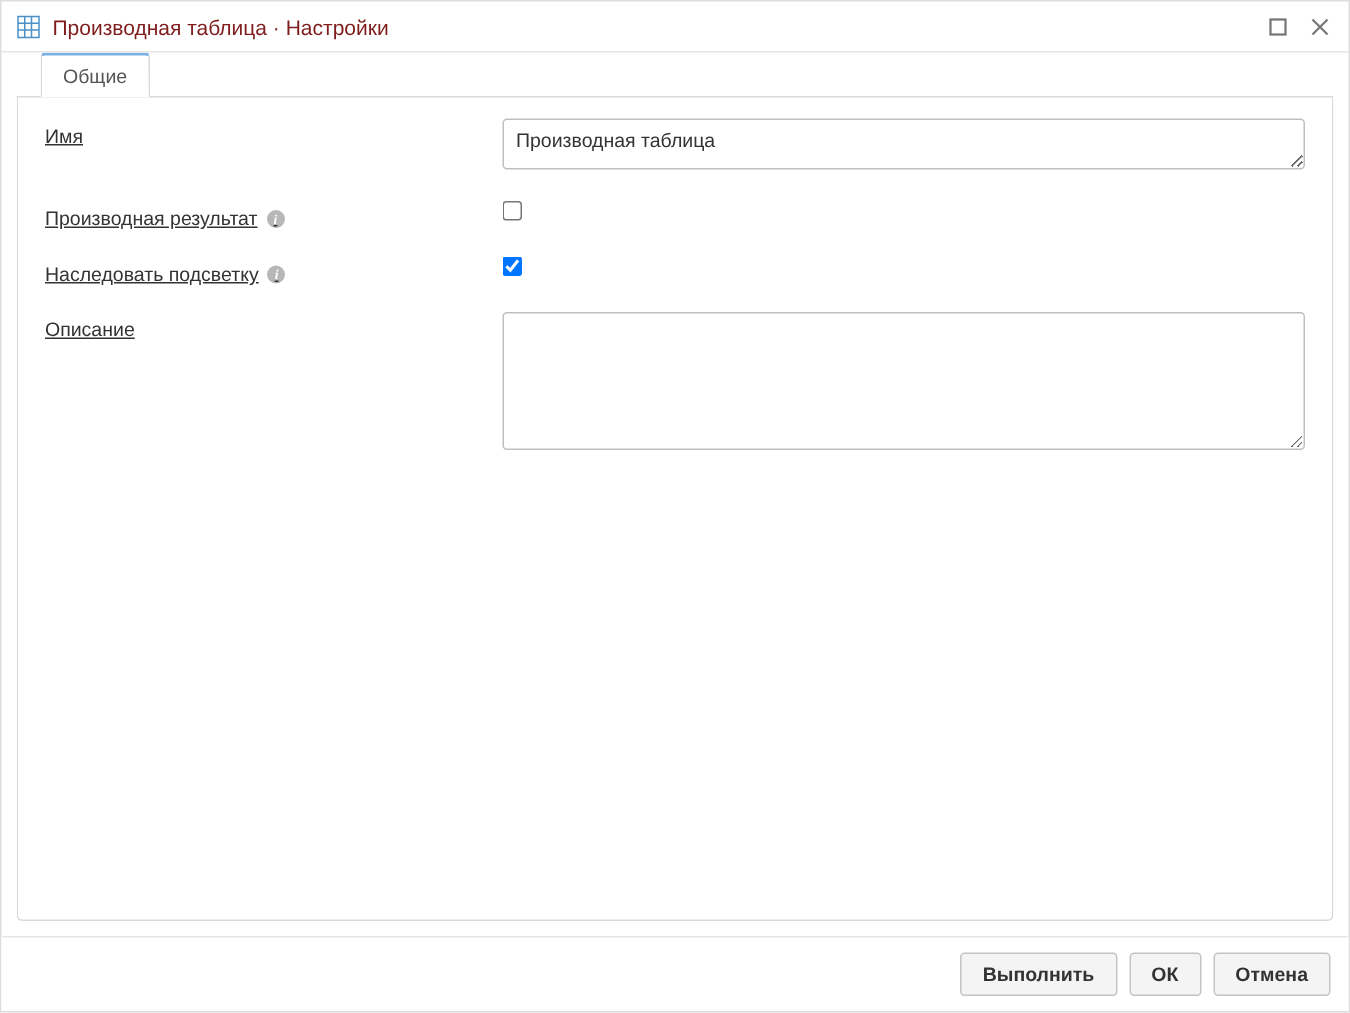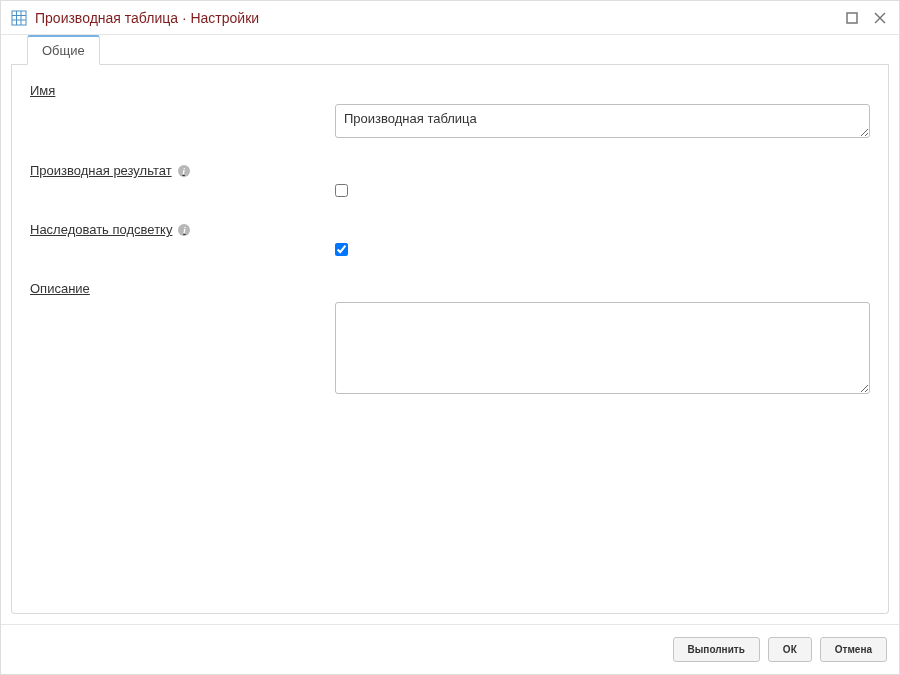--- a/index.html
+++ b/index.html
@@ -89,21 +89,20 @@
     min-width: 305px;
     display: flex; align-items: center;
     gap: 6px;
     color: #333;
     font-size: 13px;
     padding-top: 4px;
     text-decoration: underline;
   }
   .form-row .input-col {
     flex: 1;
-    margin-top: 25px;
   }
   textarea {
     width: 100%;
     border: 1px solid #bfbfbf;
     border-radius: 3px;
     padding: 6px 8px;
     font-family: inherit;
     font-size: 13px;
     color: #333;
     resize: both;
@@ -134,21 +133,21 @@
     align-items: center;
     gap: 8px;
     padding: 0 12px;
     border-top: 1px solid #e6e6e6;
     background: #fff;
   }
   .btn {
     border: 1px solid #c4c4c4;
     background: #f4f4f4;
     color: #333;
-    font-size: 10px;
+    font-size: 13px;
     padding: 6px 14px;
     border-radius: 3px;
     cursor: pointer;
     font-weight: bold;
   }
 </style>
 </head>
 <body>
 
 <div class="dialog">

